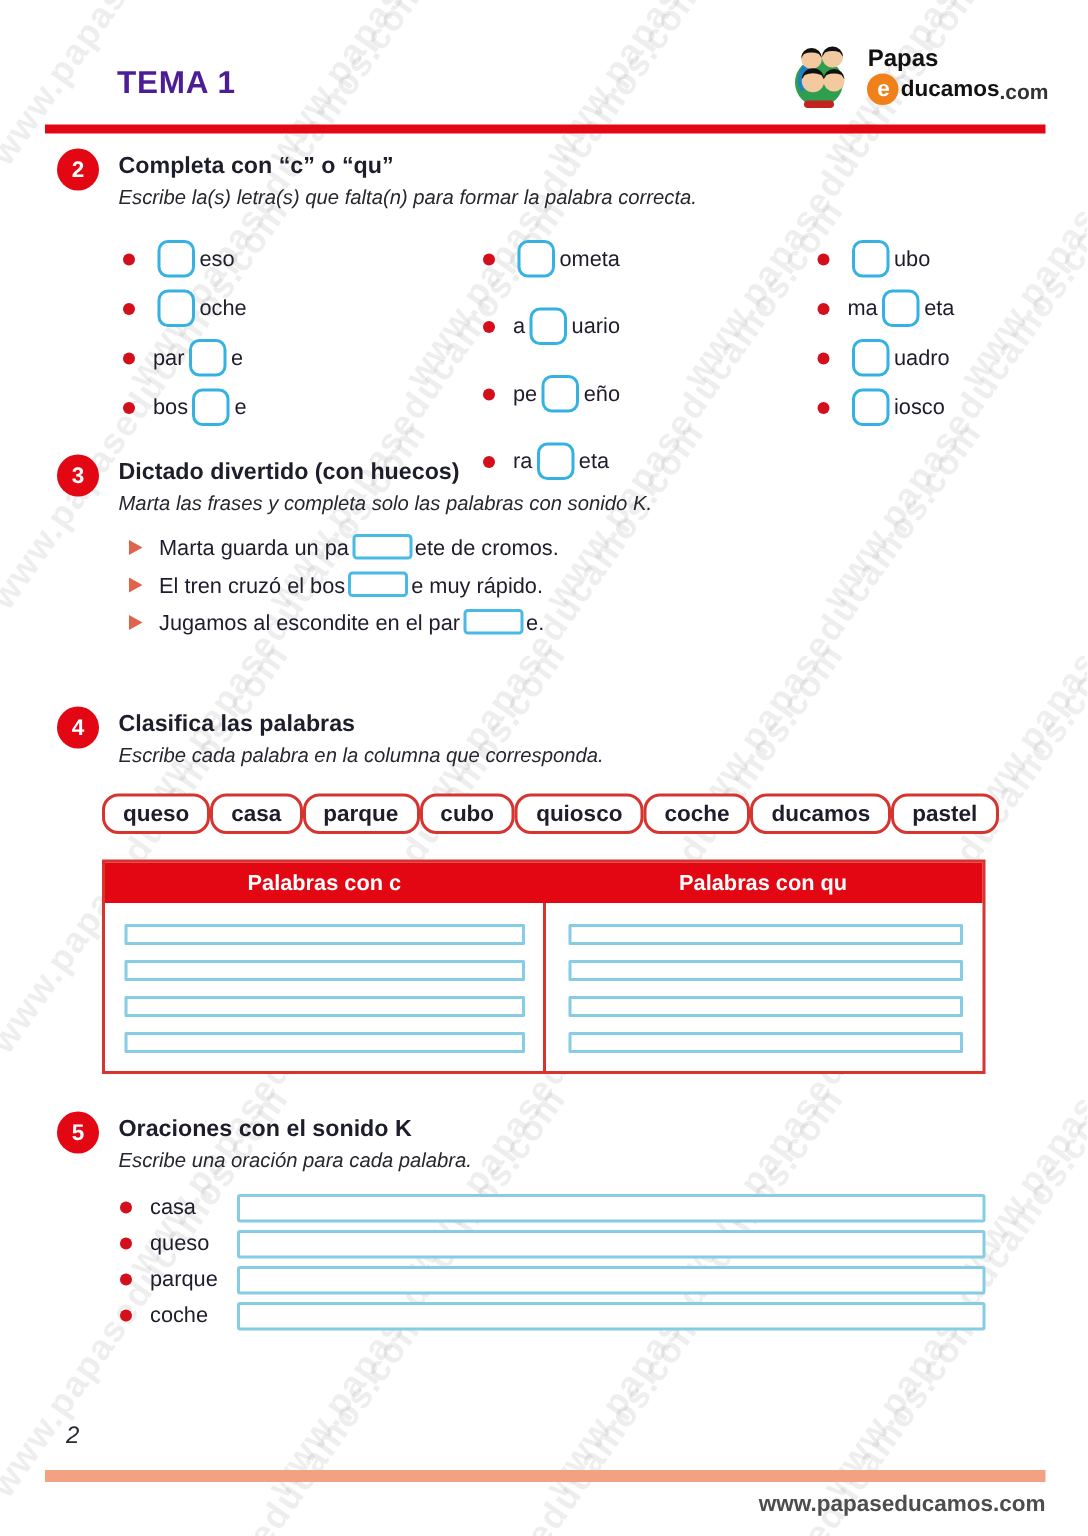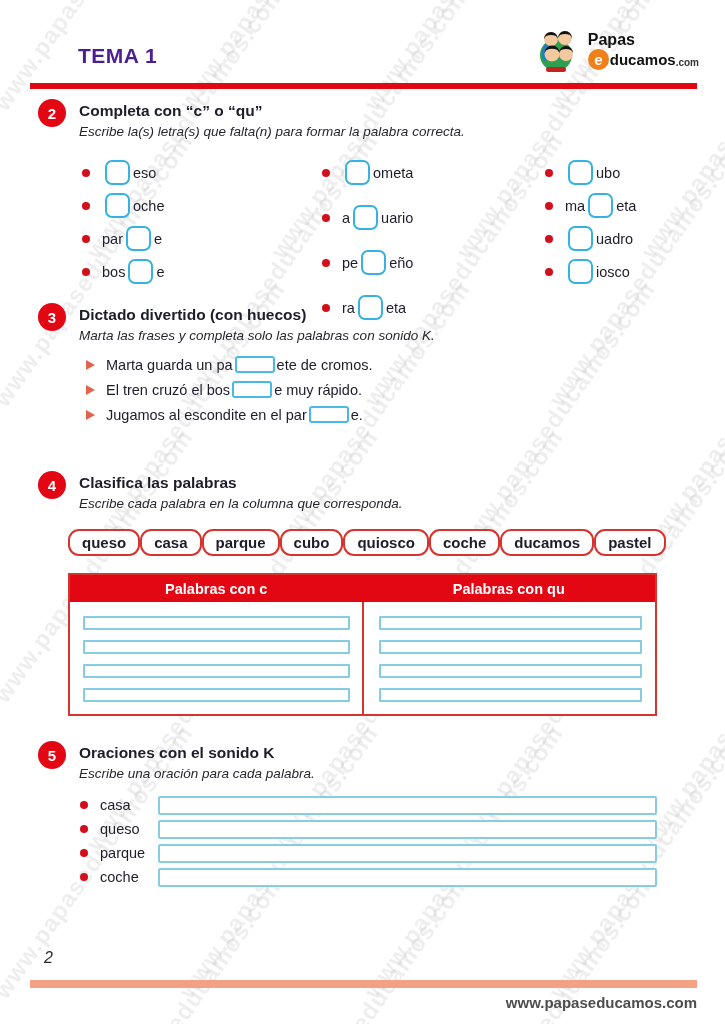--- a/index.html
+++ b/index.html
@@ -21,21 +21,21 @@
   
   .tema-title { position:absolute; left:78px; top:44px; font-size:21px; font-weight:800; letter-spacing:0.5px; color:#4c1d95; }
   .rule { position:absolute; left:30px; top:83px; width:667px; height:6px; background:#e30613; }
   .logo { position:absolute; right:26px; top:27px; display:flex; align-items:center; gap:4px; }
   .logo-text { display:flex; flex-direction:column; line-height:1.05; }
   .logo-papas { font-size:16px; font-weight:800; color:#111; }
   .logo-row2 { display:flex; align-items:center; }
   .logo-e { width:21px; height:21px; border-radius:50%; background:#f08019; color:#fff;
             font-weight:800; font-size:15px; display:flex; align-items:center; justify-content:center; margin-right:1px; }
   .logo-ducamos { font-size:15px; font-weight:800; color:#111; }
-  .logo-com { font-size:10px; font-weight:600; color:#333; align-self:flex-end; padding-bottom:1px;text-align:center; }
+  .logo-com { font-size:14px; font-weight:600; color:#333; align-self:flex-end; padding-bottom:1px;text-align:center; }
 
   
   .sec-head { position:absolute; left:38px; display:flex; gap:13px; }
   .badge {
     width:28px; height:28px; border-radius:50%; background:#e30613; color:#fff;
     font-weight:800; font-size:15px; display:flex; align-items:center; justify-content:center; flex:0 0 auto;
   }
   .sec-title { font-size:15.5px; font-weight:800; color:#1d1d2b; padding-top:3px; }
   .sec-sub { font-size:13.5px; font-style:italic; color:#26262e; margin-top:4px; }
 

